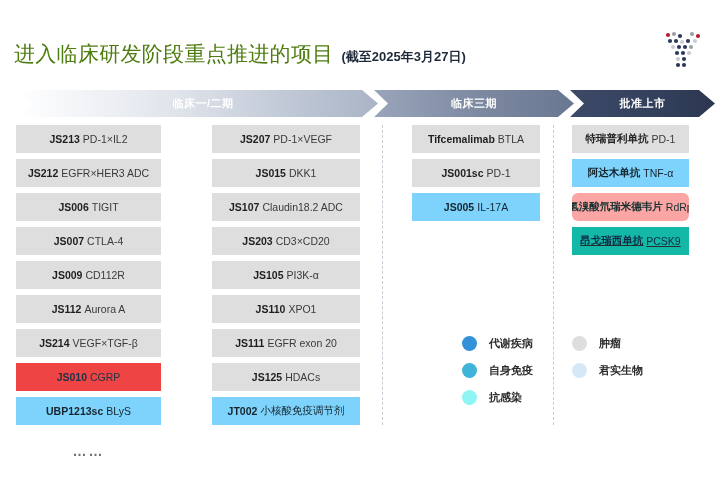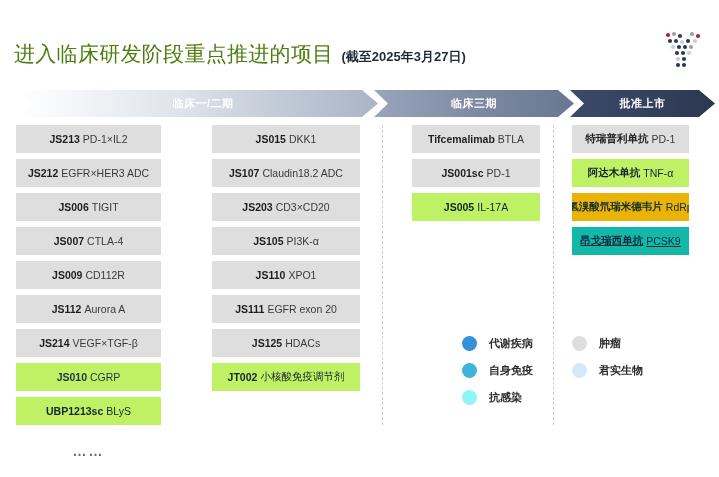--- a/index.html
+++ b/index.html
@@ -154,27 +154,27 @@
   .card .code {
     font-weight: bold;
     color: #1f1f1f;
     margin-right: 3px;
   }
   .card .target {
     font-weight: normal;
     color: #3a3a3a;
   }
   .cat-tumor      { background: #dedede; }
-  .cat-autoimmune { background: #bef264; }
+  .cat-autoimmune { background: #7dd3fc; }
   .cat-autoimmune .code, .cat-autoimmune .target { color: #16242e; }
-  .cat-antiinfect { background: #eab308; }
+  .cat-antiinfect { background: #fca5a5; border-radius: 6px; }
   .cat-antiinfect .code, .cat-antiinfect .target { color: #15302f; }
   .cat-metabolic  { background: #14b8a6; text-decoration: underline; }
   .cat-metabolic .code, .cat-metabolic .target { color: #0e2a44; }
-  .cat-neuro      { background: #bef264; text-align: right; }
+  .cat-neuro      { background: #ef4444; text-align: right; }
   .cat-neuro .code, .cat-neuro .target { color: #1e3346; }
 
   .col-ellipsis {
     text-align: center;
     font-size: 14px;
     font-weight: bold;
     color: #6f6f6f;
     letter-spacing: 2px;
     margin-top: 18px;
   }
@@ -308,20 +308,24 @@
         <span class="target">CGRP</span>
       </div>
       <div class="card cat-autoimmune">
         <span class="code">UBP1213sc</span>
         <span class="target">BLyS</span>
       </div>
       <div class="col-ellipsis">……</div>
     </div>
   <div class="column" id="col-1">
       <div class="card cat-tumor">
+        <span class="code">JS207</span>
+        <span class="target">PD-1×VEGF</span>
+      </div>
+      <div class="card cat-tumor">
         <span class="code">JS015</span>
         <span class="target">DKK1</span>
       </div>
       <div class="card cat-tumor">
         <span class="code">JS107</span>
         <span class="target">Claudin18.2 ADC</span>
       </div>
       <div class="card cat-tumor">
         <span class="code">JS203</span>
         <span class="target">CD3×CD20</span>

